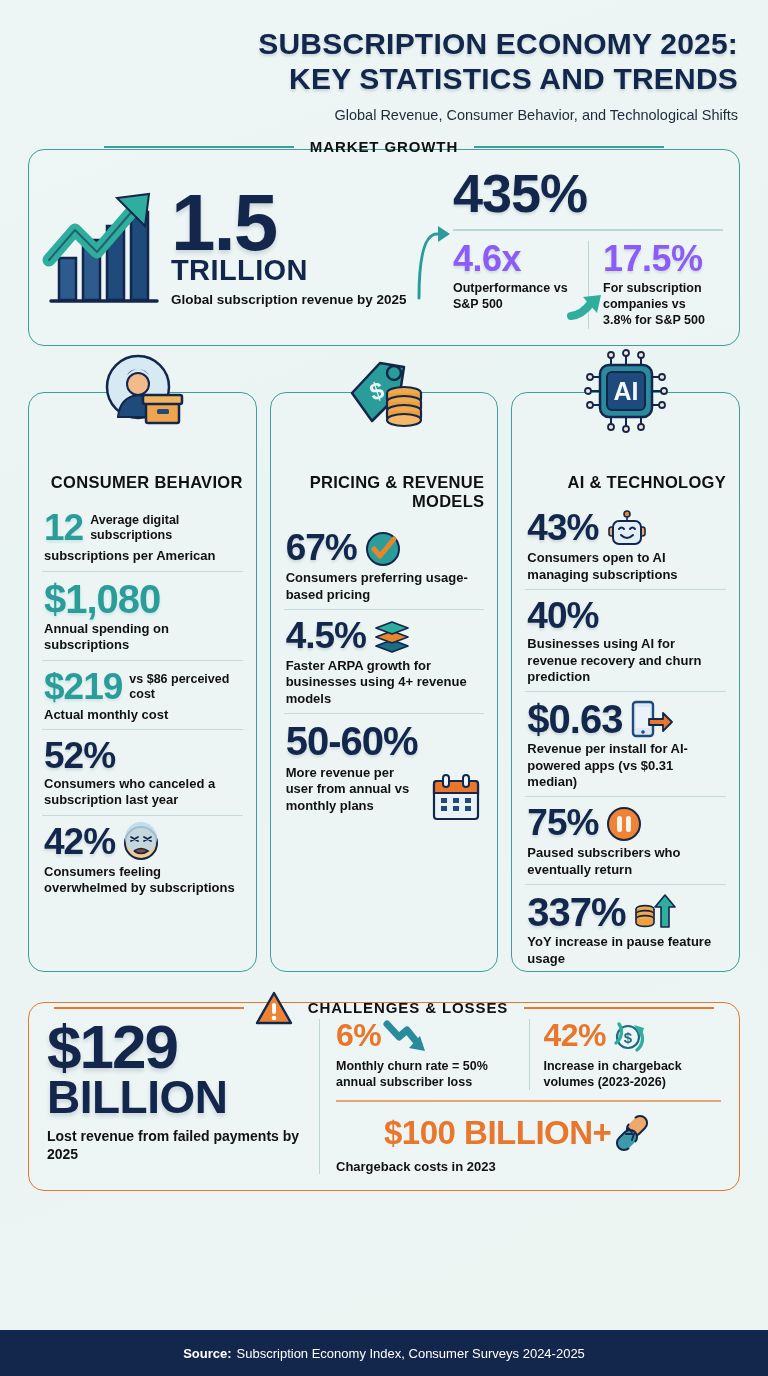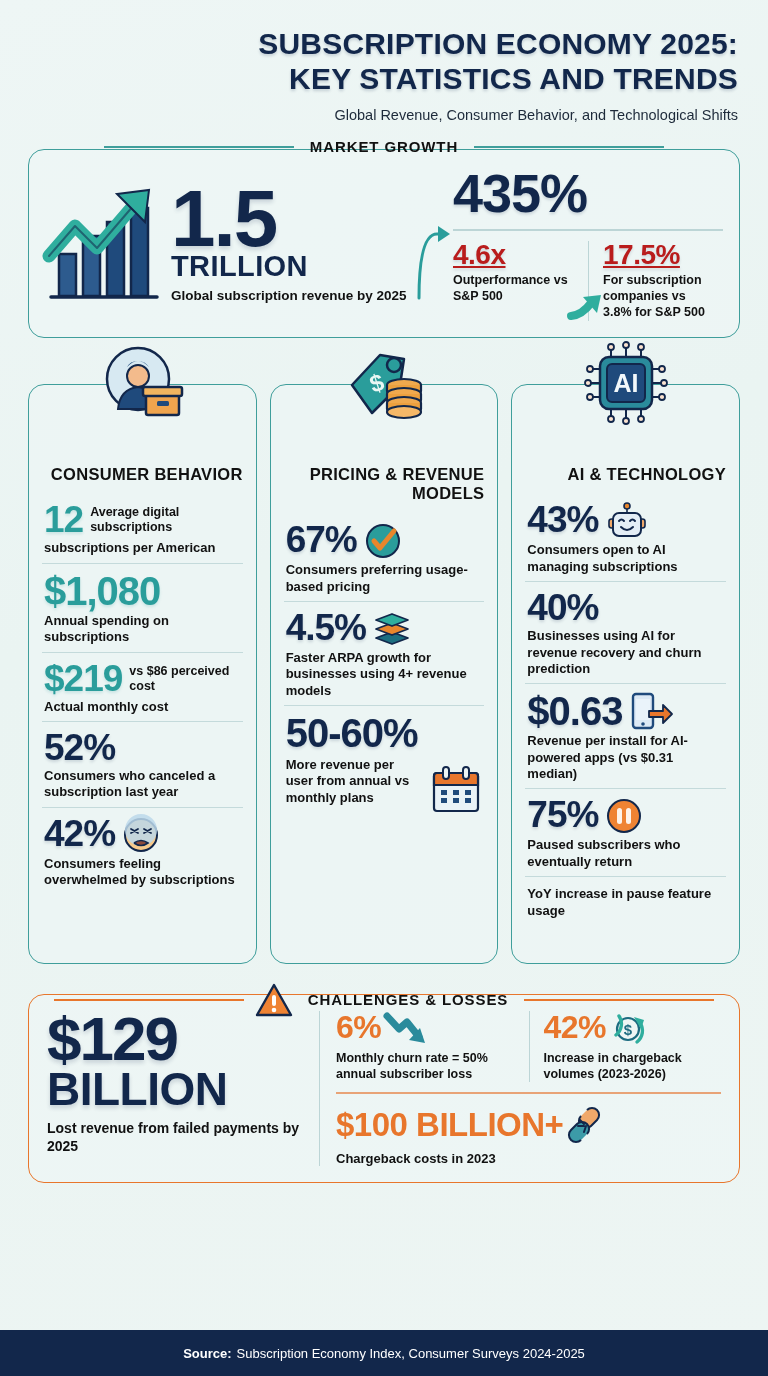--- a/index.html
+++ b/index.html
@@ -60,22 +60,22 @@
   .mg-connector { flex:0 0 36px; position:relative; }
   .mg-right { flex:1 1 auto; display:flex; flex-direction:column; }
   .mg-row-a { display:flex; align-items:flex-start; gap:8px; padding-bottom:8px; }
   .mg-row-a .v { font-size:54px; font-weight:700; color:#12274b; line-height:.95; letter-spacing:-1px;
                  text-shadow:0 2px 3px rgba(18,39,75,.16);text-align:right; }
   .mg-row-a .d { font-size:13px; font-weight:700; color:#111; line-height:1.26; padding-top:7px; }
   .mg-hr { height:1.4px; background:#bcd5d6; margin:2px 0 10px; }
   .mg-row-b { display:flex; gap:0; }
   .mg-cell { flex:1 1 50%; padding-right:8px; }
   .mg-cell + .mg-cell { border-left:1.4px solid #bcd5d6; padding-left:14px; position:relative; }
-  .mg-cell .v { font-size:28px; font-weight:900; color:#b91c1c; line-height:1; letter-spacing:-.5px;
-                text-shadow:0 2px 3px rgba(18,39,75,.14);text-decoration:underline; }
+  .mg-cell .v { font-size:36px; font-weight:900; color:#8b5cf6; line-height:1; letter-spacing:-.5px;
+                text-shadow:0 2px 3px rgba(18,39,75,.14); }
   .mg-cell .d { font-size:12.5px; font-weight:700; color:#111; line-height:1.3; margin-top:3px; }
   .mg-arrow2 { position:absolute; left:-19px; top:52px; width:34px; height:26px; }
 
   
   .cols { display:flex; gap:13px; margin:46px 28px 0; }
   .col { flex:1 1 0; position:relative; }
   .col-frame {
     border:1.5px solid #3f9e9b; border-radius:16px;
     background:rgba(238,246,245,.5);
     padding:44px 13px 14px; height:580px;
@@ -116,21 +116,21 @@
               display:flex; flex-direction:column; }
   .ch-top { display:flex; gap:0; padding-bottom:10px; }
   .ch-cell { flex:1 1 50%; padding-right:10px; }
   .ch-cell + .ch-cell { border-left:1.4px solid #bcd5d6; padding-left:14px; }
   .ch-cell .hrow { display:flex; align-items:flex-start; gap:4px; }
   .ch-cell .v { font-size:32px; font-weight:900; color:#e8762c; line-height:1; letter-spacing:-.5px; }
   .ch-cell .d { font-size:12.5px; font-weight:700; color:#111; line-height:1.3; margin-top:3px; }
   .ch-hr { height:1.4px; background:#e8a377; margin:0 0 10px; }
   .ch-bot .v { font-size:33px; font-weight:900; color:#e8762c; line-height:1; letter-spacing:-.5px; }
   .ch-bot .d { font-size:13px; font-weight:700; color:#111; margin-top:5px; }
-  .ch-bot-row { display:flex; align-items:center; gap:0; }
+  .ch-bot-row { display:flex; align-items:center; gap:0;margin-left:48px; }
 
   
   .footer {
     position:absolute; left:0; right:0; bottom:0; height:46px;
     background:#12274b; color:#fff; display:flex; align-items:center; justify-content:center;
     font-size:13px;
   }
   .footer b { font-weight:800; margin-right:5px; }
   .footer span { font-weight:400; }
   svg { display:block; overflow:visible; }
@@ -417,20 +417,36 @@
               <circle cx="19" cy="19" r="16" fill="#ef8333" stroke="#12274b" stroke-width="2"></circle>
               <rect x="12" y="11" width="5" height="16" rx="2.5" fill="#fdf3ea"></rect>
               <rect x="21" y="11" width="5" height="16" rx="2.5" fill="#fdf3ea"></rect>
             </svg>
           </div>
         </div>
         <div class="stat-desc">Paused subscribers who eventually return</div>
       </div>
 
       <div class="stat">
+        <div class="stat-head">
+          <div class="stat-num small">337%</div>
+          <div class="stat-ic" style="width:42px;flex:0 0 42px;">
+            <svg viewBox="0 0 42 38">
+              <g stroke="#12274b" stroke-width="1.6">
+                <ellipse cx="12" cy="16" rx="9" ry="3.4" fill="#f0a94e"></ellipse>
+                <path d="M3 16 v4 a9 3.4 0 0 0 18 0 v-4" fill="#eda03e"></path>
+                <ellipse cx="12" cy="21" rx="9" ry="3.4" fill="#f0a94e"></ellipse>
+                <path d="M3 21 v4 a9 3.4 0 0 0 18 0 v-4" fill="#eda03e"></path>
+                <ellipse cx="12" cy="26" rx="9" ry="3.4" fill="#f0a94e"></ellipse>
+                <path d="M3 26 v4 a9 3.4 0 0 0 18 0 v-4" fill="#eda03e"></path>
+              </g>
+              <path d="M28 34 v-20 h-6 L32 2 L42 14 h-6 v20 z" fill="#2fae9e" stroke="#12274b" stroke-width="1.6" stroke-linejoin="round"></path>
+            </svg>
+          </div>
+        </div>
         <div class="stat-desc">YoY increase in pause feature usage</div>
       </div>
     </div>
   </div>
 </div>
 
 <div class="section ch">
   <div class="band orange-band">
     <div class="rule"></div>
     <div style="width:36px;height:34px;flex:0 0 36px;">

